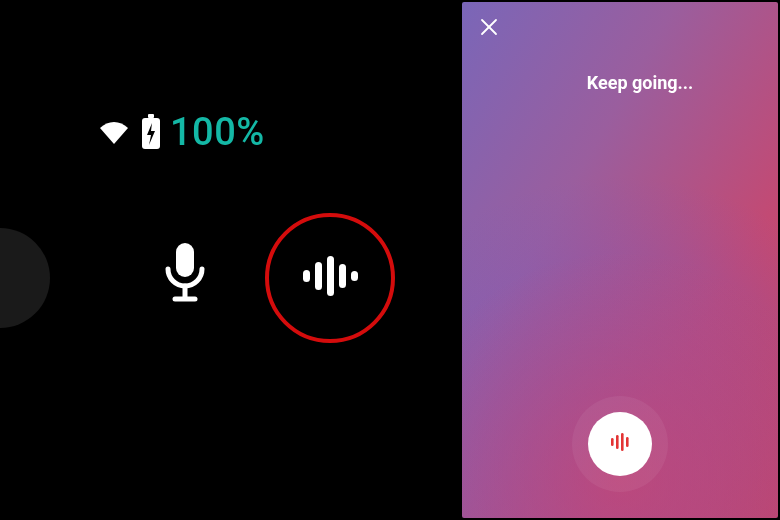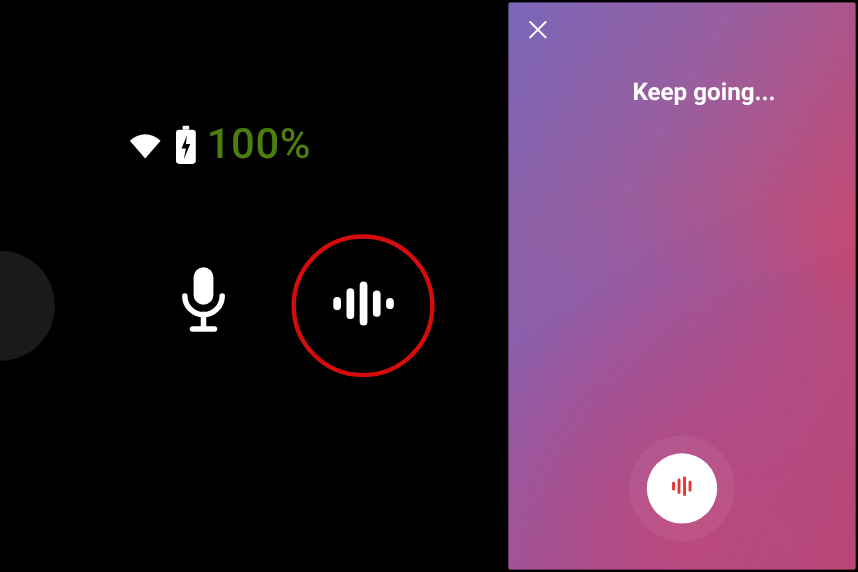--- a/index.html
+++ b/index.html
@@ -5,23 +5,23 @@
   * { box-sizing: border-box; margin: 0; padding: 0; }
   html, body { width: 780px; height: 520px; overflow: hidden; font-family: -apple-system, BlinkMacSystemFont, "Segoe UI", Roboto, Helvetica, Arial, sans-serif; background:#000; }
   .stage { position: relative; width: 780px; height: 520px; background:#000; }
 
   
   .left {
     position:absolute; left:0; top:0; width:460px; height:520px;
     background:#000;
   }
   .status {
-    position:absolute; left:114px; top:110px;
+    position:absolute; left:96px; top:110px;
     display:flex; align-items:center; gap:8px;
-    color:#4d7c0f;
+    color:#14b8a6;
   }
   .status .pct { font-size:38px; font-weight:500; letter-spacing:0.5px; }
   .wifi, .battery { display:inline-flex; }
 
   .edge-bump {
     position:absolute; left:-50px; top:228px;
     width:100px; height:100px; border-radius:50%;
     background:#1a1a1a;
   }
 
@@ -53,21 +53,21 @@
       linear-gradient(120deg, #7a66b8 0%, #9a5e9e 35%, #c24a74 70%, #d24258 100%);
   }
   .close {
     position:absolute; left:14px; top:14px;
     width:26px; height:26px;
     display:flex; align-items:center; justify-content:center;
     cursor:pointer;
   }
   .prompt {
     position:absolute; left:0; right:0; top:70px;
-    text-align:center; color:#fff; font-size:22px; font-weight:700;padding-left:40px;
+    text-align:center; color:#fff; font-size:18px; font-weight:700;padding-left:40px;
   }
   .listen-disc {
     position:absolute; left:50%; bottom:42px; transform:translateX(-50%);
     width:64px; height:64px; border-radius:50%;
     background:#fff;
     display:flex; align-items:center; justify-content:center;
     box-shadow: 0 0 0 16px rgba(255,255,255,0.06);
   }
 </style>
 </head>

